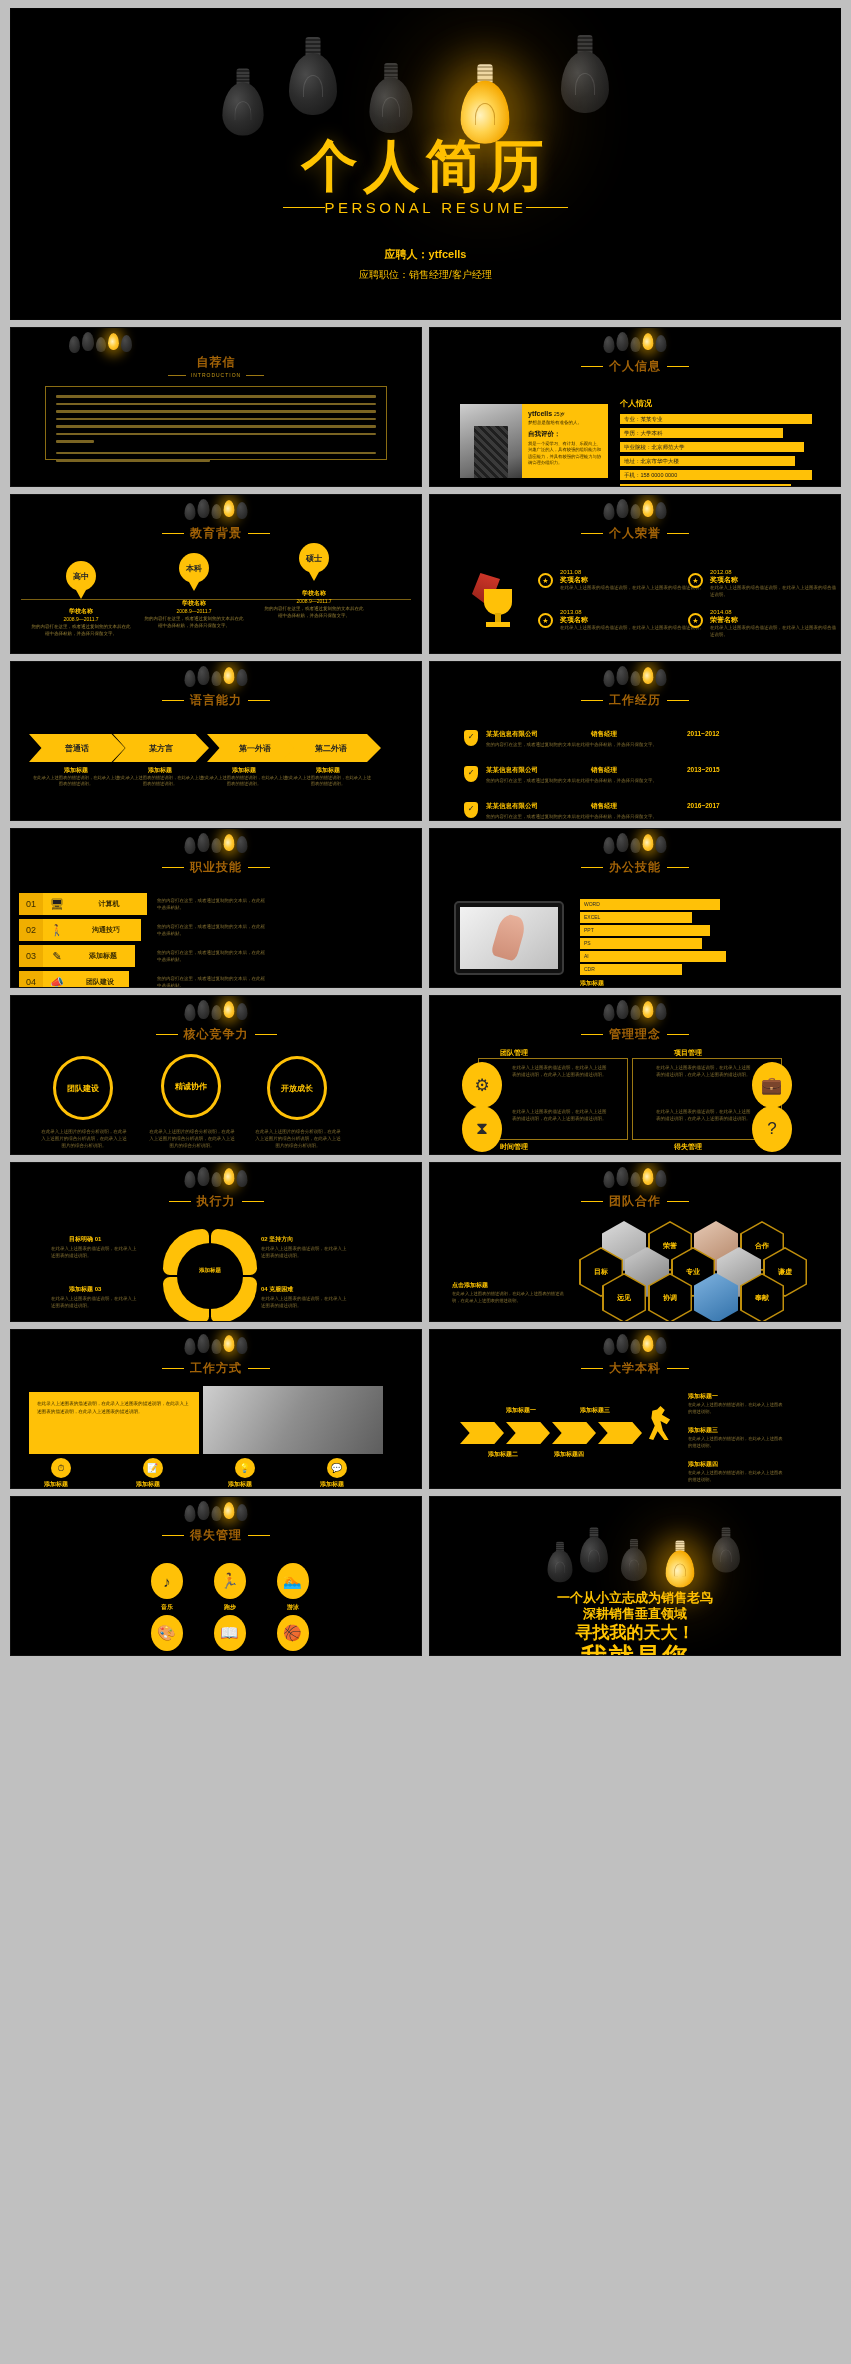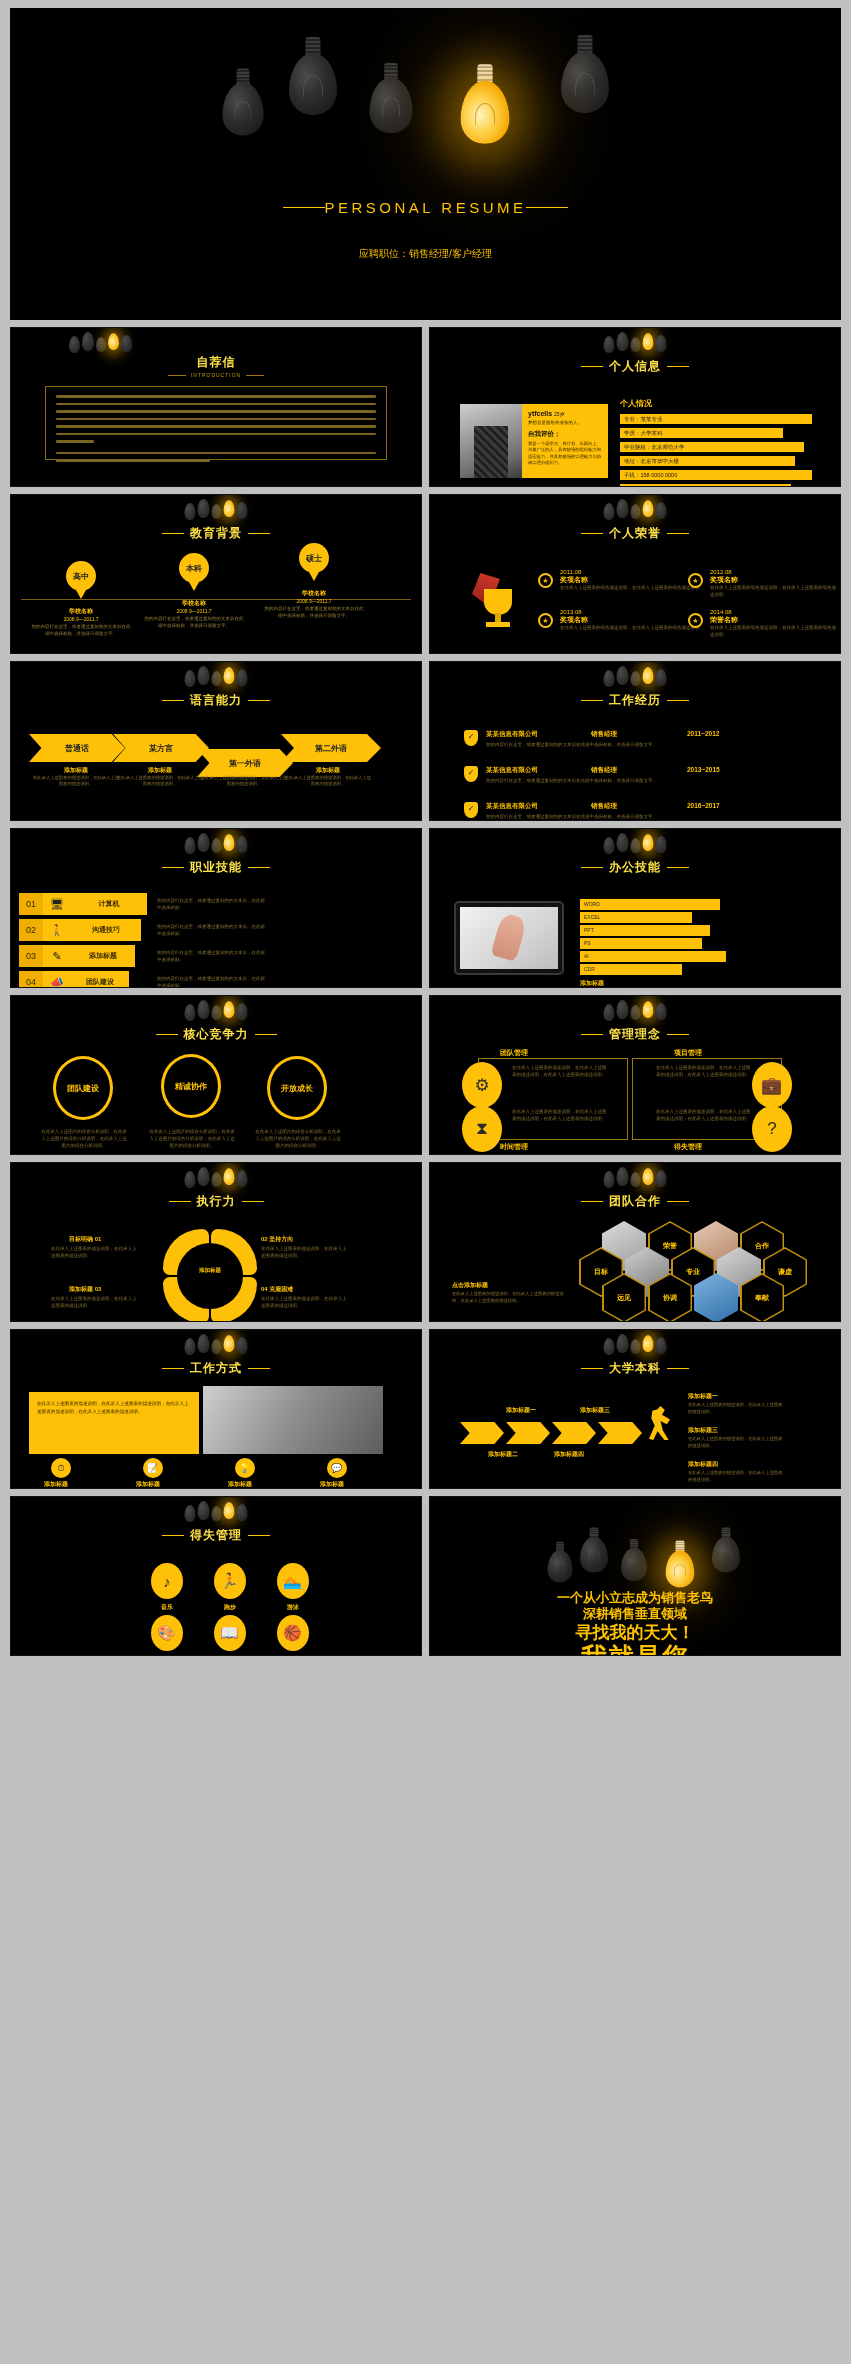--- a/index.html
+++ b/index.html
@@ -77,21 +77,21 @@
   .mb { width:11px; height:17px; border-radius:50% 50% 45% 45% / 60% 60% 40% 40%;
         background:radial-gradient(ellipse at 35% 30%,#4a4a4a,#1c1c1c); }
   .mb.s1 { margin-top:4px; } .mb.s2 { margin-top:0px; width:12px;height:19px;}
   .mb.s3 { margin-top:5px; width:10px;height:15px;}
   .mb.lit { background:radial-gradient(ellipse at 40% 50%,#fff1bb,#ffc933 45%,#f0a000);
             box-shadow:0 0 12px 6px rgba(255,185,0,.45); margin-top:1px; }
   .mb.s5 { margin-top:3px; }
 
   .sl-title {
     position:absolute; top:30px; left:0; right:0; text-align:center;
-    color:#fde047; font-size:12px; font-weight:700; letter-spacing:1px;
+    color:#a16207; font-size:12px; font-weight:700; letter-spacing:1px;
     display:flex; align-items:center; justify-content:center; gap:6px;
   }
   .sl-title .ln { width:22px; height:1px; background:#ffc400; display:block; }
   .sl-sub { position:absolute; top:46px; left:0; right:0; text-align:center;
             color:#c79a18; font-size:5px; letter-spacing:1px;
             display:flex; align-items:center; justify-content:center; gap:5px;}
   .sl-sub .ln { width:18px; height:1px; background:#9c7813; display:block;}
 
   
   .intro-box { position:absolute; left:34px; right:34px; top:58px; bottom:26px;
@@ -252,26 +252,28 @@
           <div class="glass"></div>
           <div class="fil"></div>
       </div>
       <div class="bulb" style="left:550px; top:20px;">
         <div class="cap"></div>
           <div class="glass"></div>
           <div class="fil"></div>
       </div>
     </div>
 
+    <div class="hero-title">个人简历</div>
     <div class="hero-sub">
       <span class="ln"></span>
       <span>PERSONAL RESUME</span>
       <span class="ln"></span>
     </div>
     <div class="hero-contact">
+      <div class="c1">应聘人：ytfcells</div>
       <div class="c2">应聘职位：销售经理/客户经理</div>
     </div>
   </div>
 
   <div class="grid">
 
     <div class="slide">
       <div class="minibulbs" style="left:58px; transform:none;">
         <div class="mb s1"></div>
         <div class="mb s2"></div>
@@ -449,21 +451,21 @@
         <span class="ln"></span>
         <span>语言能力</span>
         <span class="ln"></span>
       </div>
       <div class="chev" style="left:18px; top:72px; width:96px;">
           <span>普通话</span>
         </div>
       <div class="chev" style="left:102px; top:72px; width:96px;">
           <span>某方言</span>
         </div>
-      <div class="chev" style="left:186px; top:72px; width:96px;margin-top:15px;">
+      <div class="chev" style="left:196px; top:72px; width:96px;">
           <span>第一外语</span>
         </div>
       <div class="chev" style="left:270px; top:72px; width:100px;">
           <span>第二外语</span>
         </div>
 
       <div class="chevlbl" style="left:22px; top:104px;">
         <div class="t">添加标题</div>
         <div class="d">在此录入上述图表的描述说明，在此录入上述图表的描述说明。</div>
       </div>

